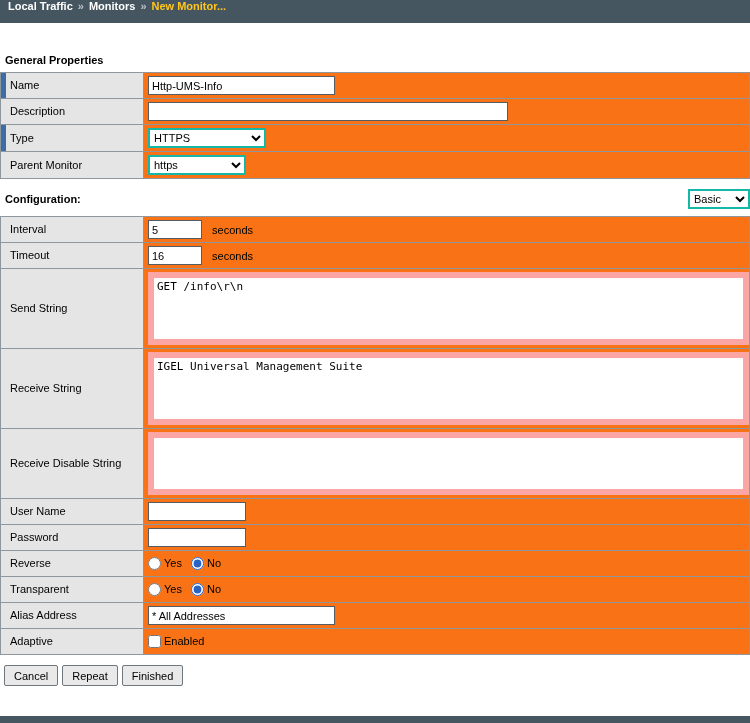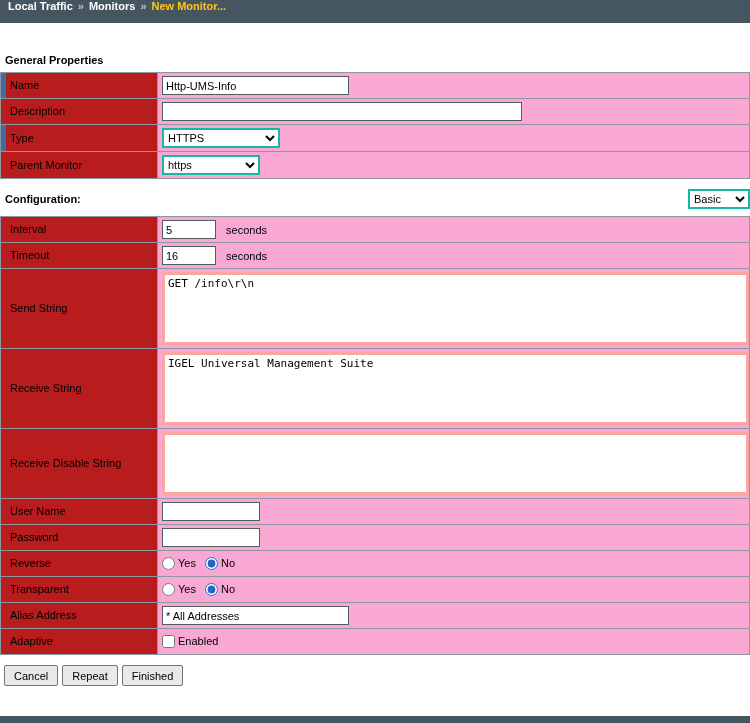--- a/index.html
+++ b/index.html
@@ -21,37 +21,37 @@
 
   
   .section-title {
     margin:31px 0 6px 5px; font-size:11px; font-weight:bold; color:#000;
   }
 
   
   table.props { border-collapse:collapse; width:750px; table-layout:fixed; }
   table.props td { border:1px solid #8f979e; vertical-align:middle; }
   td.label {
-    background:#b91c1c; width:157px; padding:6px 4px 6px 9px;
+    background:#e5e5e5; width:143px; padding:6px 4px 6px 9px;
     line-height:13px; color:#000;margin-top:45px;
   }
   td.label.required { box-shadow: inset 5px 0 0 0 #3a6ea5; }
-  td.value { background:#f9a8d4; padding:3px 0 3px 4px; }
+  td.value { background:#f97316; padding:3px 0 3px 4px; }
 
   
   input[type=text], input[type=password] {
     border:1px solid #545c63; height:19px; padding:1px 3px;
     font:11px "Liberation Sans", sans-serif; background:#fff;
   }
   select {
     border:2px solid #14b8a6; height:20px;
     font:11px "Liberation Sans", sans-serif; background:#fff;
   }
   textarea {
-    border:3px solid #fca5a5; display:block; resize:none;
+    border:6px solid #fca5a5; display:block; resize:none;
     font:11px "DejaVu Sans Mono", monospace; padding:2px 3px;
     width:100%;
   }
   .ta-lg { height:73px; }
   .ta-md { height:63px; }
   .w187 { width:187px; }
   .w360 { width:360px; }
   .w118 { width:118px; }
   .w98  { width:98px; }
   .w54  { width:54px; }

